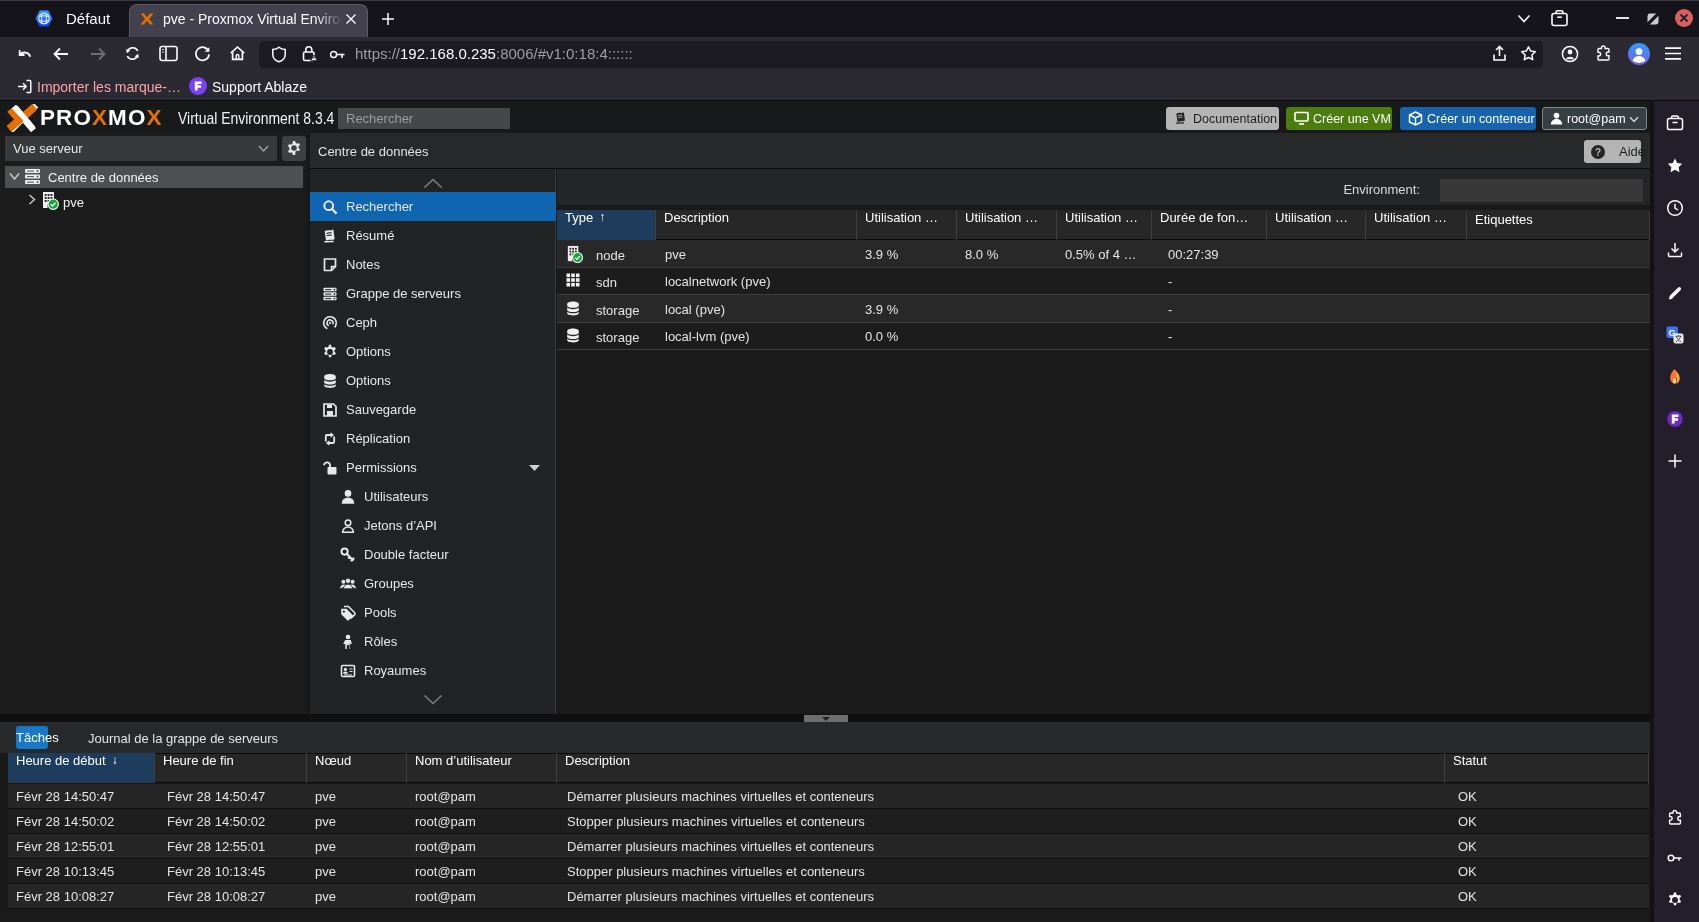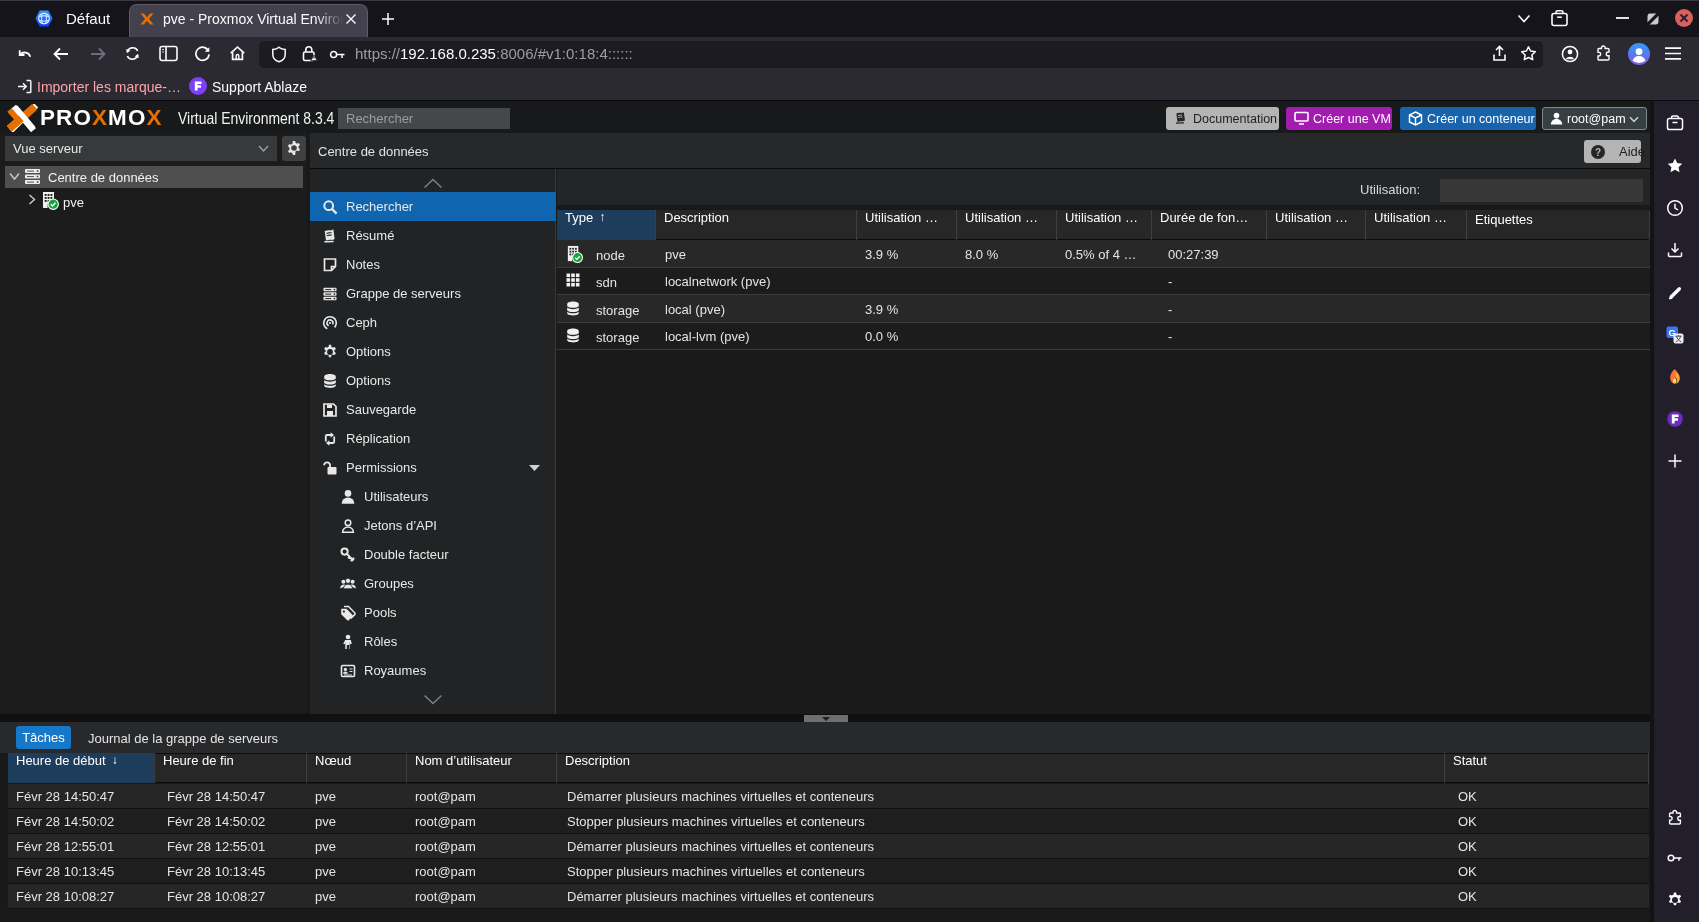--- a/index.html
+++ b/index.html
@@ -167,21 +167,21 @@
 <div class="a" style="left:40px;top:105px;font-size:22px;font-weight:bold;letter-spacing:1.1px;color:#fff;transform:scaleX(1.02);transform-origin:0 0">PRO<span style="color:#e57000">X</span>MO<span style="color:#e57000">X</span></div>
 <div class="a" style="left:178px;top:109px;font-size:16.5px;color:#f2f2f2;transform:scaleX(.845);transform-origin:0 0;white-space:nowrap">Virtual Environment 8.3.4</div>
 <div class="a" style="left:338px;top:108px;width:172px;height:21px;background:#45484a;color:#989ea2;font-size:13px;line-height:21px;padding-left:8px">Rechercher</div>
 <div class="a" style="left:1166px;top:107px;width:113px;height:23px;background:#b4b4b4;border-radius:3px;color:#1f1f1f;font-size:13px;line-height:23px"><svg style="position:absolute;left:8px;top:4px" width="14" height="14" viewBox="0 0 14 14">
       <g transform="rotate(-8 7 7)">
         <path d="M3 2 C4.6 1.5 6.8 1.5 8.5 2.2 L10.6 1.6 V10 L8.5 10.6 C6.8 9.9 4.6 9.9 3 10.4 Z" fill="#262626"></path>
         <path d="M4.2 4.3 c1.4-.4 3-.4 4.4.1 M4.2 6.3 c1.4-.4 3-.4 4.4.1" stroke="#b4b4b4" stroke-width=".9"></path>
       </g>
       <path d="M2 12.2 L10 11.9" stroke="#262626" stroke-width="1.2"></path>
     </svg><span style="margin-left:27px;font-size:12.5px">Documentation</span></div>
-<div class="a" style="left:1286px;top:107px;width:106px;height:23px;background:#a21caf;border-radius:3px;color:#fff;font-size:13px;line-height:23px"><svg style="position:absolute;left:8px;top:4px" width="15" height="14" viewBox="0 0 15 14">
+<div class="a" style="left:1286px;top:107px;width:106px;height:23px;background:#4d7c0f;border-radius:3px;color:#fff;font-size:13px;line-height:23px"><svg style="position:absolute;left:8px;top:4px" width="15" height="14" viewBox="0 0 15 14">
       <rect x="1" y="1.5" width="13" height="8.5" rx="1" fill="none" stroke="#fff" stroke-width="1.6"></rect>
       <path d="M5 13 H10" stroke="#fff" stroke-width="1.6"></path>
     </svg><span style="margin-left:27px;font-size:12.5px">Créer une VM</span></div>
 <div class="a" style="left:1400px;top:107px;width:136px;height:23px;background:#1763ac;border-radius:3px;color:#fff;font-size:13px;line-height:23px"><svg style="position:absolute;left:8px;top:4px" width="15" height="15" viewBox="0 0 15 15">
       <path d="M7.5 1 L13.5 4 V11 L7.5 14 L1.5 11 V4 Z" fill="none" stroke="#fff" stroke-width="1.4"></path>
       <path d="M1.5 4 L7.5 7 L13.5 4 M7.5 7 V14" fill="none" stroke="#fff" stroke-width="1.4"></path>
     </svg><span style="margin-left:27px;font-size:12.5px">Créer un conteneur</span></div>
 <div class="a" style="left:1542px;top:107px;width:105px;height:23px;background:#383f42;border:1px solid #7e8a90;border-radius:3px;color:#fff;font-size:13px;line-height:21px"><svg style="position:absolute;left:7px;top:4px" width="13" height="13" viewBox="0 0 13 13">
       <circle cx="6.5" cy="3.6" r="2.8" fill="#fff"></circle>
       <path d="M.8 12.5 a5.7 5.7 0 0 1 11.4 0 Z" fill="#fff"></path>
@@ -394,21 +394,21 @@
     <svg width="16" height="16" viewBox="0 0 16 16">
       <rect x="1.5" y="2.5" width="13" height="11" rx="1.2" fill="none" stroke="#e8e8e8" stroke-width="1.6"></rect>
       <circle cx="5.4" cy="6.4" r="1.6" fill="#e8e8e8"></circle>
       <path d="M3 10.8 a2.4 2.4 0 0 1 4.8 0 Z" fill="#e8e8e8"></path>
       <path d="M9.5 6 h3 M9.5 8.5 h3 M4 12 h8" stroke="#e8e8e8" stroke-width="1.2"></path>
     </svg>
     <span>Royaumes</span>
   </div>
 
 <div class="a" style="left:557px;top:169px;width:1093px;height:36px;background:#232526"></div>
-<div class="a" style="left:1260px;top:182px;width:160px;text-align:right;font-size:13px;color:#dadada">Utilisation:</div>
+<div class="a" style="left:1260px;top:182px;width:160px;text-align:right;font-size:13px;color:#dadada">Environment:</div>
 <div class="a" style="left:1440px;top:179px;width:203px;height:23px;background:#373737"></div>
 <div class="a" style="left:557px;top:210px;width:1093px;height:30px;background:#272727;border-bottom:1px solid #0b0b0b"></div>
 <div class="a" style="left:557px;top:210px;width:99px;height:30px;background:#1e3d5c"></div>
 <div class="hcell" style="left:557px;top:210px;width:99px;height:30px">Type<span style="font-size:12px;margin-left:6px">↑</span></div>
 <div class="hcell" style="left:656px;top:210px;width:201px;height:30px">Description</div>
 <div class="hcell" style="left:857px;top:210px;width:100px;height:30px">Utilisation …</div>
 <div class="hcell" style="left:957px;top:210px;width:100px;height:30px">Utilisation …</div>
 <div class="hcell" style="left:1057px;top:210px;width:95px;height:30px">Utilisation …</div>
 <div class="hcell" style="left:1152px;top:210px;width:115px;height:30px">Durée de fon…</div>
 <div class="hcell" style="left:1267px;top:210px;width:99px;height:30px">Utilisation …</div>
@@ -479,21 +479,21 @@
   </div>
 <div class="cell" style="left:596px;top:330.0px">storage</div>
 <div class="cell" style="left:665px;top:329.0px">local-lvm (pve)</div>
 <div class="cell" style="left:865px;top:329.0px">0.0 %</div>
 <div class="cell" style="left:1168px;top:329.0px">-</div>
 <div class="a" style="left:557px;top:350px;width:1093px;height:364px;background:#1a1a1a"></div>
 <div class="a" style="left:0;top:714px;width:1650px;height:8px;background:#101010"></div>
 <div class="a" style="left:804px;top:714.5px;width:44px;height:7.5px;background:#6e6e6e"></div>
 <div class="a" style="left:822px;top:716.5px;width:0;height:0;border-left:4px solid transparent;border-right:4px solid transparent;border-top:4px solid #1f1f1f"></div>
 <div class="a" style="left:0;top:722px;width:1650px;height:31px;background:#28292b"></div>
-<div class="a" style="left:16px;top:726px;width:55px;height:23px;background:#1878c8;border-radius:3px;color:#fff;font-size:13px;line-height:23px;text-align:center">Tâches</div>
+<div class="a" style="left:16px;top:726px;width:32px;height:23px;background:#1878c8;border-radius:3px;color:#fff;font-size:13px;line-height:23px;text-align:center">Tâches</div>
 <div class="a" style="left:88px;top:731px;font-size:13px;color:#e4e4e4">Journal de la grappe de serveurs</div>
 <div class="a" style="left:8px;top:753px;width:1641px;height:30px;background:#272727;border-bottom:1px solid #0b0b0b;border-top:1px solid #0b0b0b"></div>
 <div class="a" style="left:8px;top:753px;width:147px;height:30px;background:#1e3d5c"></div>
 <div class="hcell" style="left:8px;top:753px;width:147px;height:30px">Heure de début<span style="font-size:12px;margin-left:6px">↓</span></div>
 <div class="hcell" style="left:155px;top:753px;width:152px;height:30px">Heure de fin</div>
 <div class="hcell" style="left:307px;top:753px;width:100px;height:30px">Nœud</div>
 <div class="hcell" style="left:407px;top:753px;width:150px;height:30px">Nom d’utilisateur</div>
 <div class="hcell" style="left:557px;top:753px;width:888px;height:30px">Description</div>
 <div class="hcell" style="left:1445px;top:753px;width:204px;height:34px">Statut</div>
 <div class="a" style="left:8px;top:784px;width:1641px;height:25px;background:#262626;border-bottom:1px solid #101010"></div>

